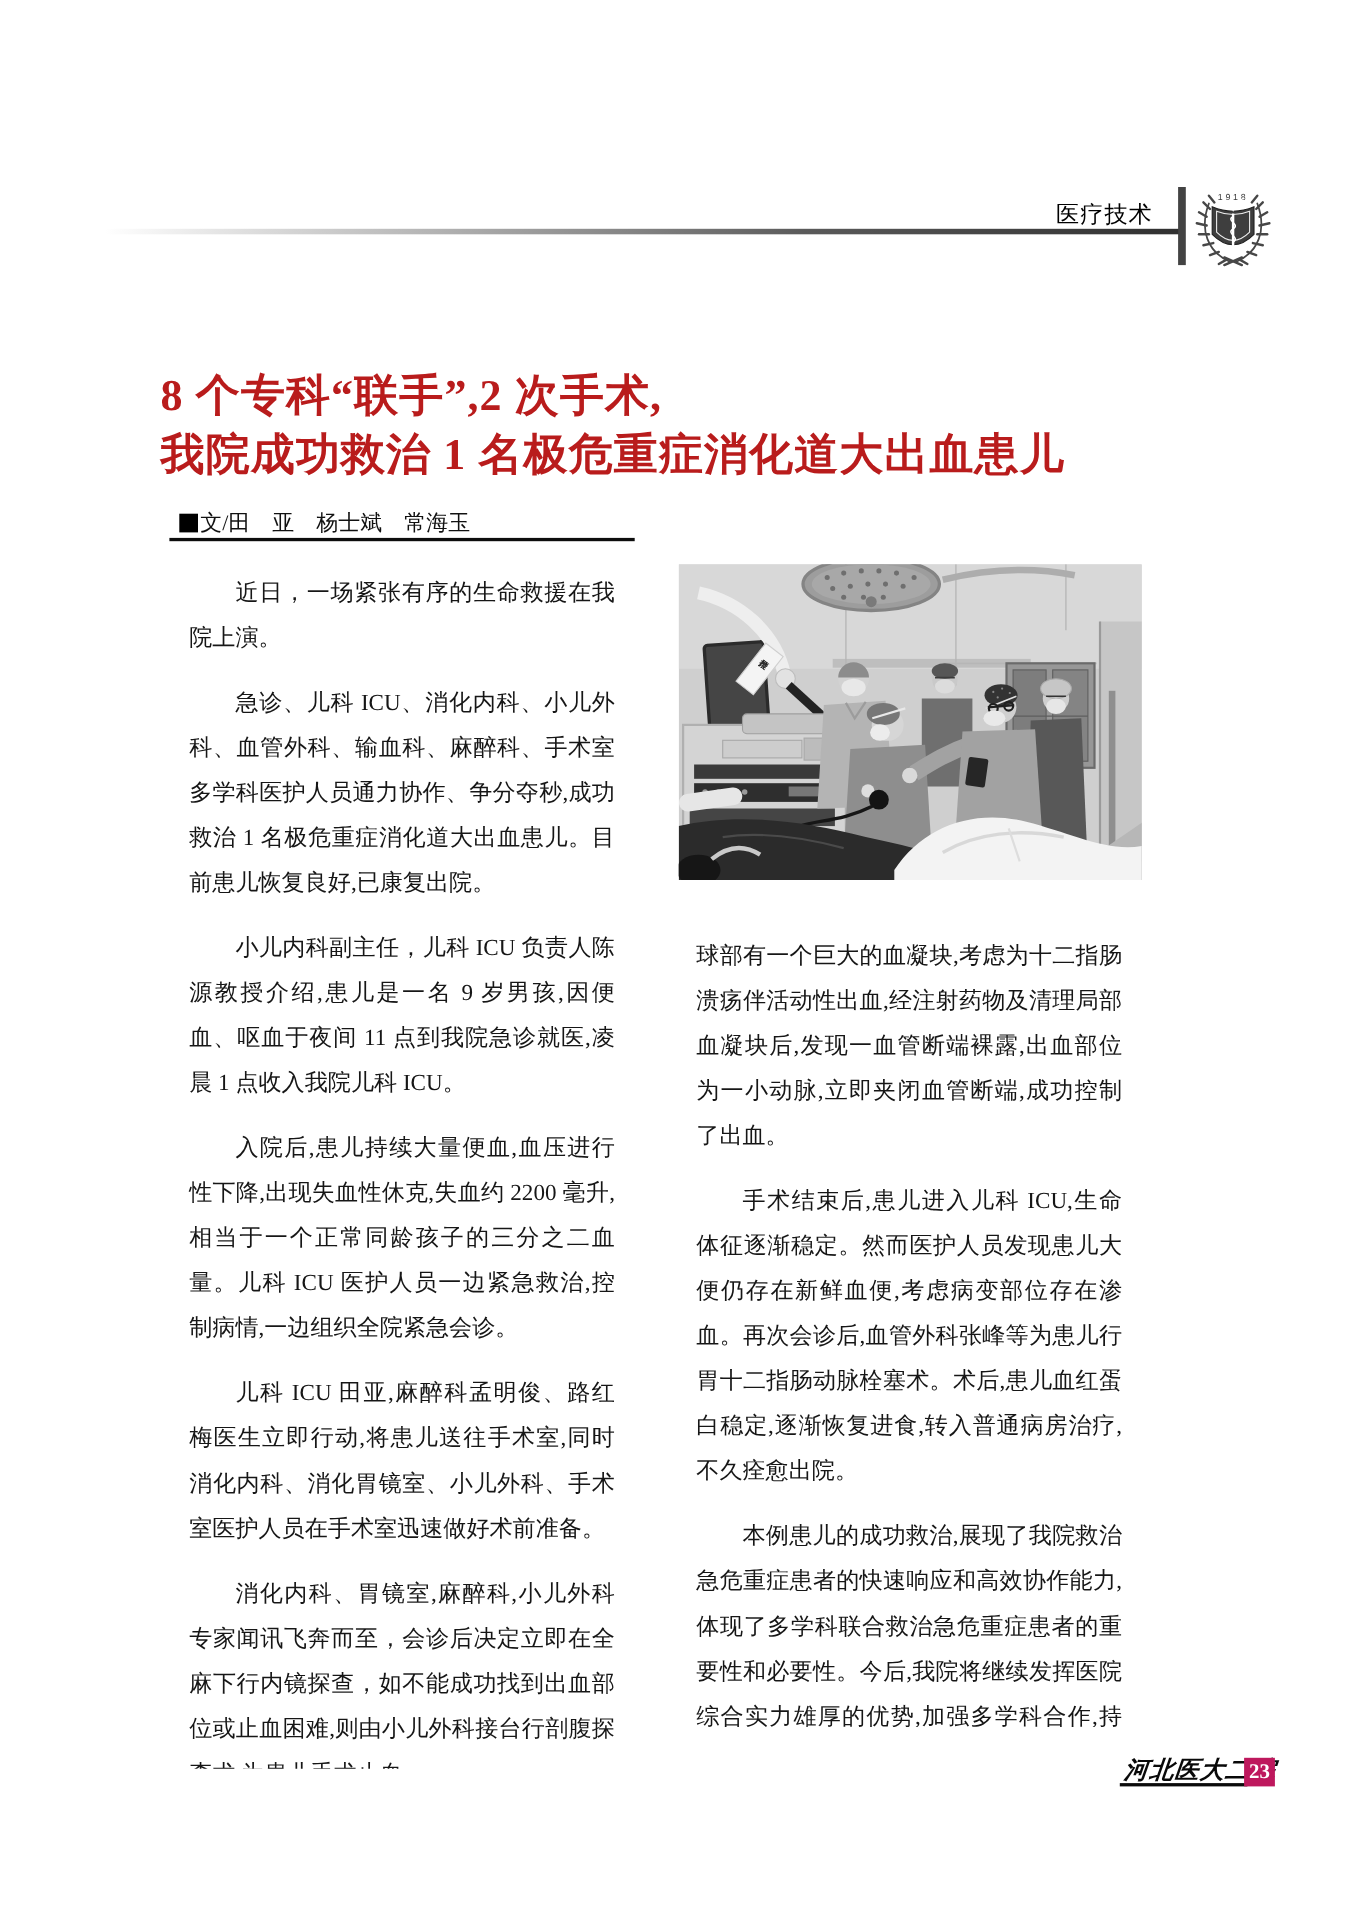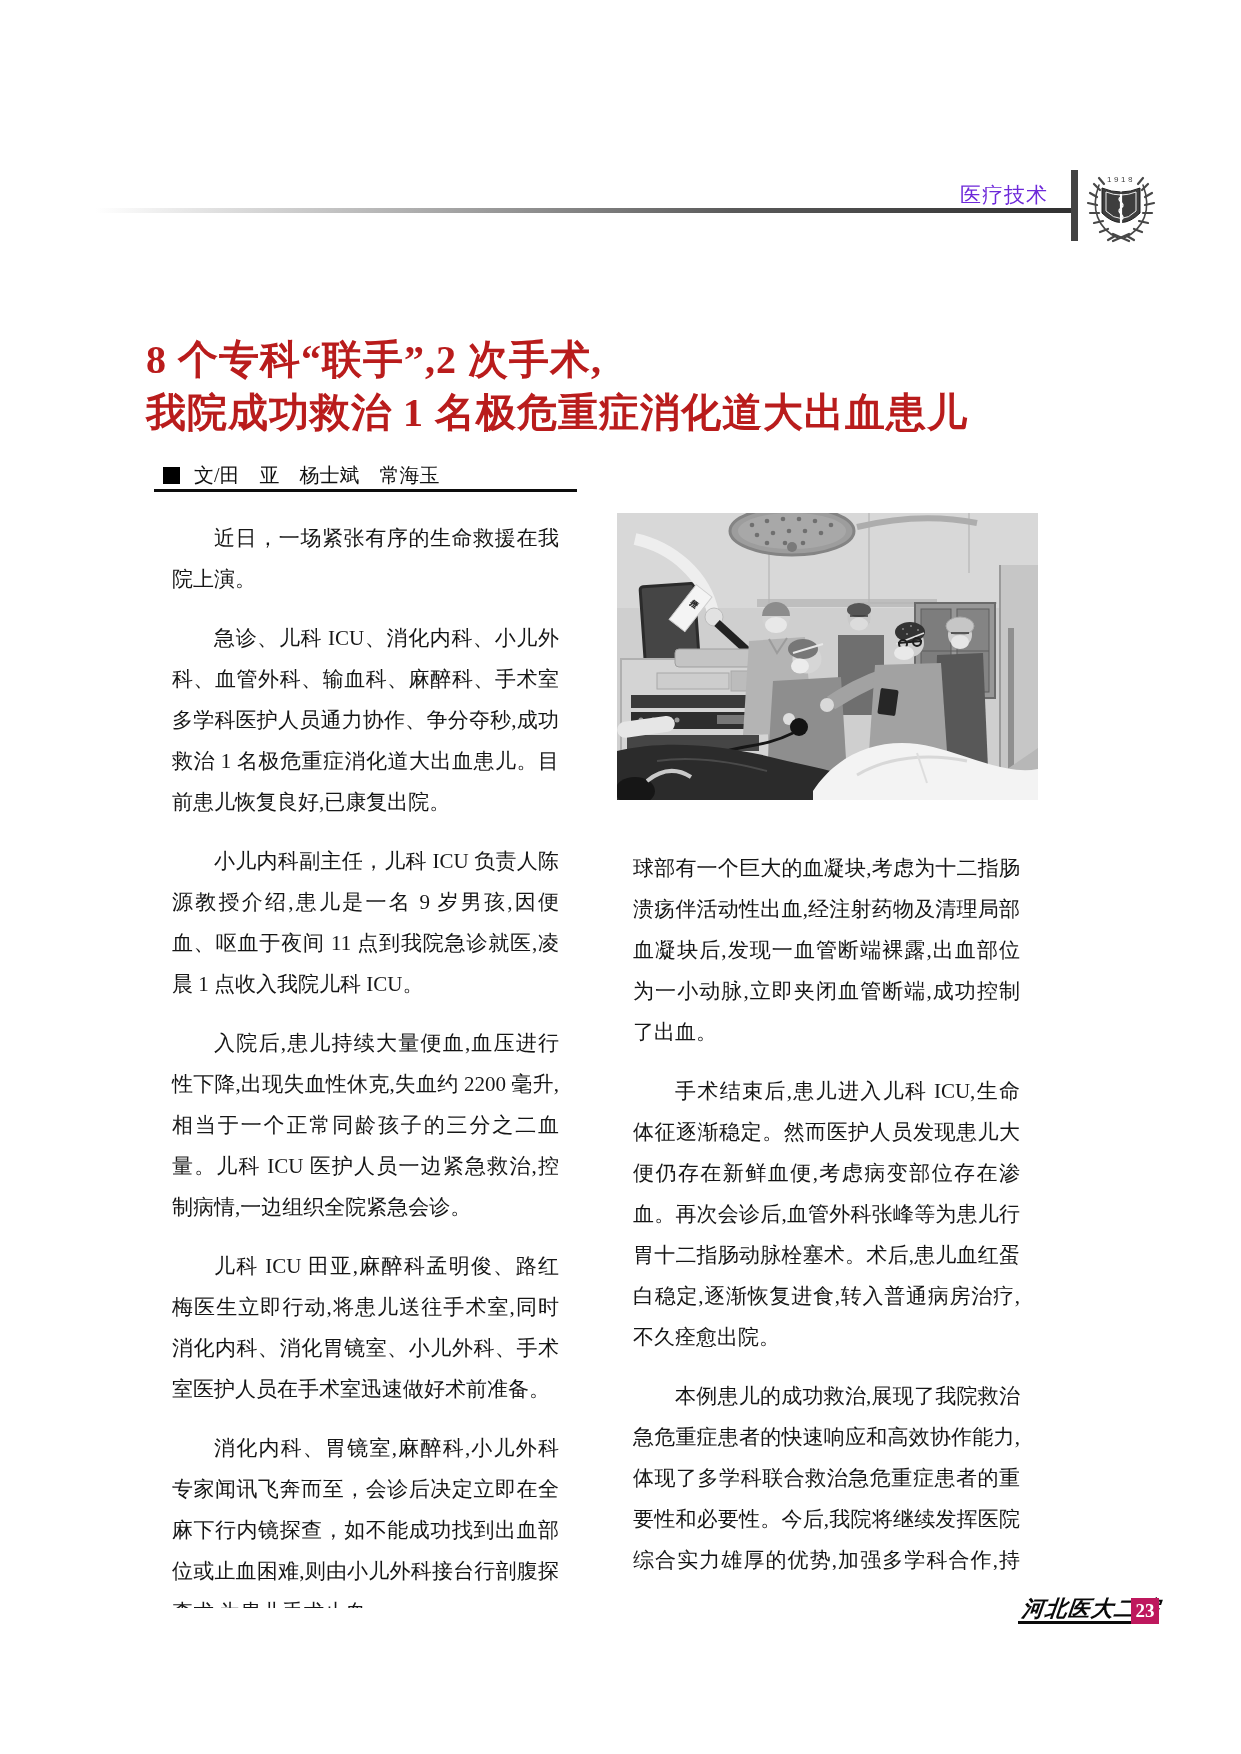--- a/index.html
+++ b/index.html
@@ -4,29 +4,29 @@
 <style>
   html,body{margin:0;padding:0;background:#ffffff;}
   .page{position:relative;width:1241px;height:1754px;background:#ffffff;overflow:hidden;
         font-family:"Liberation Serif","DejaVu Serif",serif;color:#161616;}
 
   
   .header-rule{position:absolute;left:95px;top:208px;width:980px;height:5px;
     background:linear-gradient(to right, rgba(80,80,80,0) 0%, rgba(90,90,90,.45) 30%, #5a5a5a 65%, #303030 100%);}
   .header-vbar{position:absolute;left:1071px;top:170px;width:7px;height:71px;background:#434343;}
   .header-label{position:absolute;left:938px;top:181px;width:110px;text-align:right;
-    font-family:"Liberation Sans","DejaVu Sans",sans-serif;font-size:21px;letter-spacing:1px;color:#6d28d9;}
+    font-family:"Liberation Sans","DejaVu Sans",sans-serif;font-size:21px;letter-spacing:1px;color:#000000;}
   .logo{position:absolute;left:1082px;top:170px;width:78px;height:76px;}
 
   
   .title{position:absolute;left:146px;top:0;font-weight:bold;font-size:40px;letter-spacing:1px;
          color:#b91c1c;white-space:nowrap;}
   .title.l1{top:332px;}
   .title.l2{top:385px;}
-  .byline{position:absolute;left:163px;top:462px;font-size:20px;color:#111;display:flex;align-items:center;gap:14px;}
+  .byline{position:absolute;left:163px;top:462px;font-size:20px;color:#111;display:flex;align-items:center;gap:2px;}
   .byline-square{display:inline-block;width:17px;height:17px;background:#000;}
   .byline-rule{position:absolute;left:154px;top:489px;width:423px;height:3px;background:#0d0d0d;}
 
   
   .col{position:absolute;width:423px;font-size:21px;line-height:41px;text-align:justify;overflow:hidden;}
   .col.left{left:154px;top:500px;height:1108px;}
   .col.right{left:615px;top:830px;height:740px;}
   .para{margin:18px;text-indent:2em;}
   .para.cont{text-indent:0;font-family:Liberation Serif, serif;}
 

